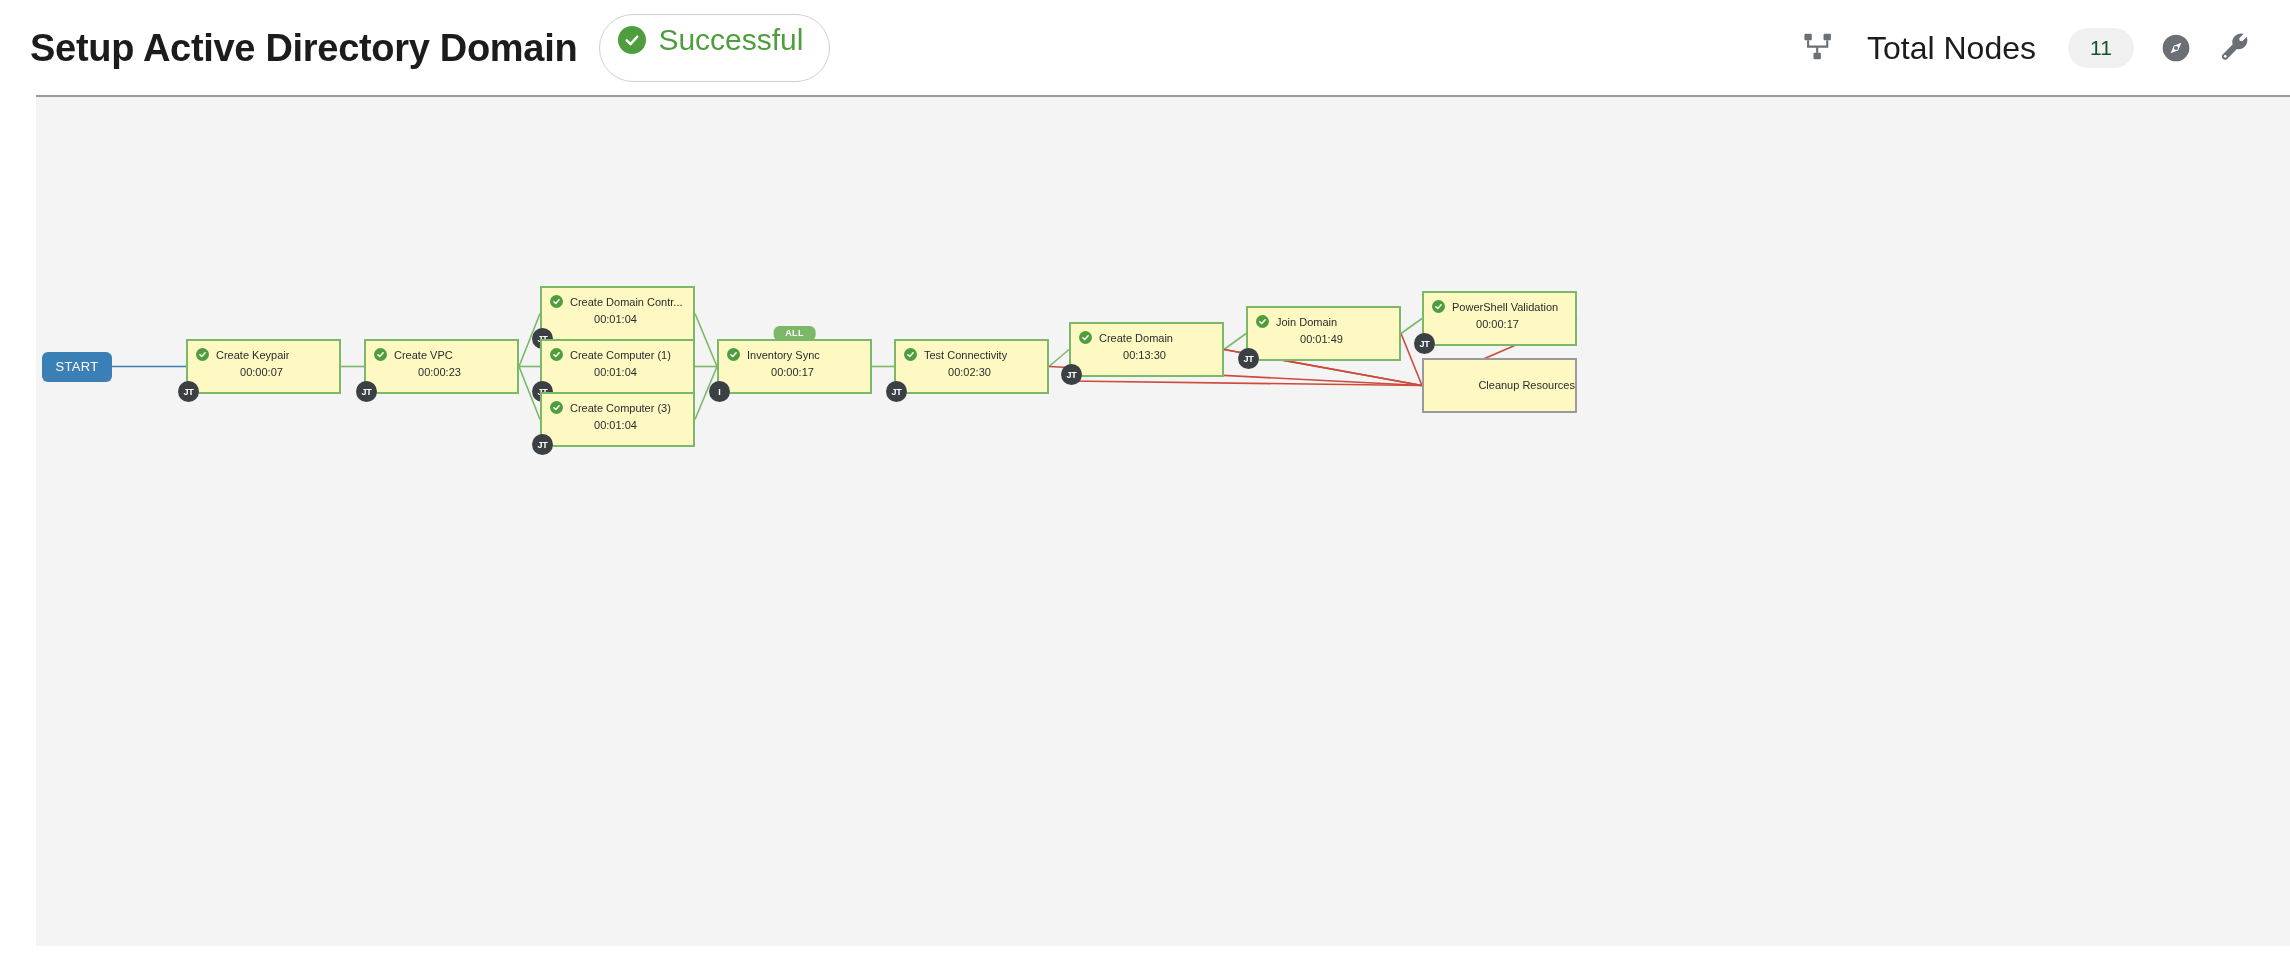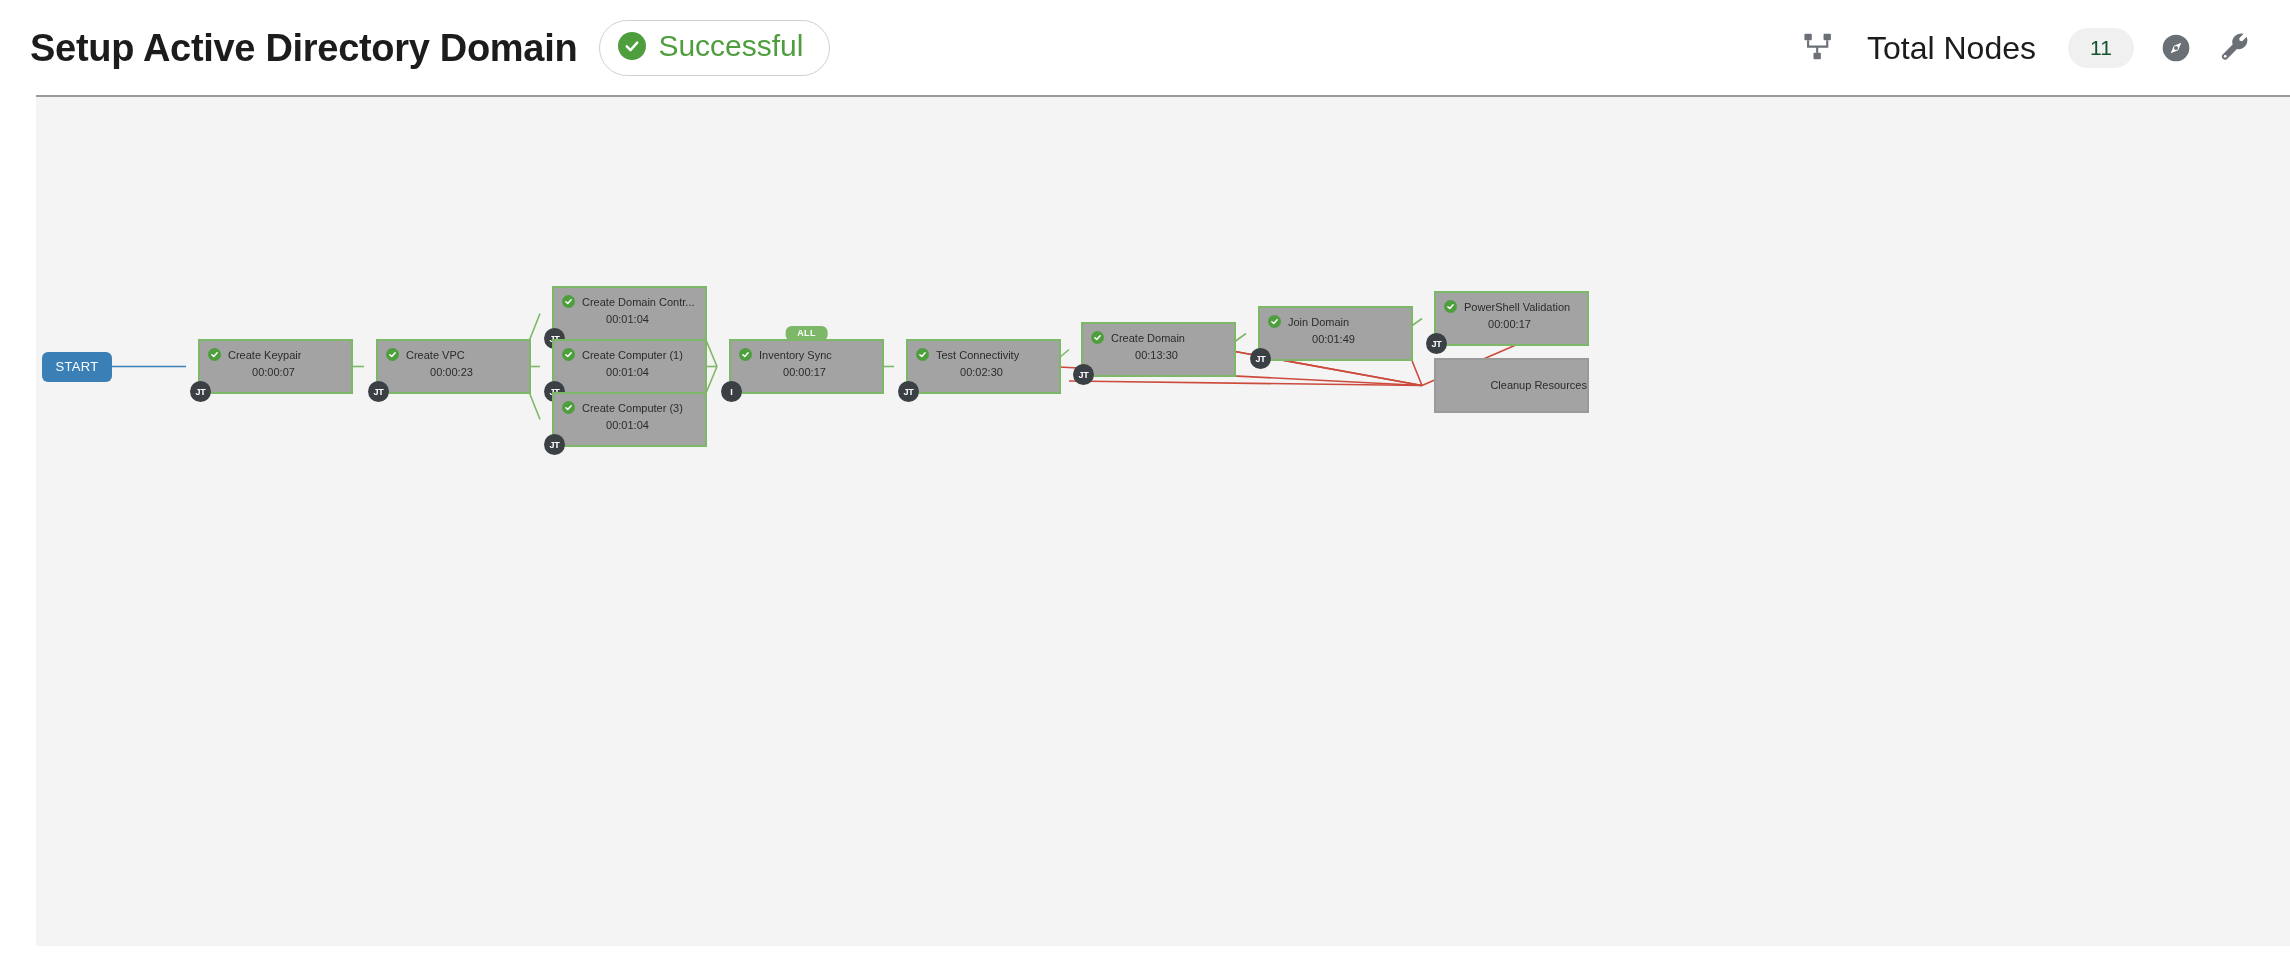--- a/index.html
+++ b/index.html
@@ -24,21 +24,21 @@
   }
   #page-title {
     font-size: 38px; font-weight: bold;
     color: #1c1c1c; letter-spacing: -0.3px;
     white-space: nowrap;
   }
   #status-badge {
     display: flex; align-items: center; gap: 12px;
     border: 1.5px solid #d0d0d0;
     border-radius: 34px;
-    padding: 8px 26px 12px 18px;
+    padding: 8px 26px 24px 18px;
     background: #fff;
   }
   #status-badge .check {
     width: 28px; height: 28px; flex: 0 0 28px;
     border-radius: 50%;
     background: #4f9e3e;
     display: flex; align-items: center; justify-content: center;
   }
   #status-badge .check svg { display:block; }
   #status-text {
@@ -70,23 +70,23 @@
     position: absolute; left: 36px; top: 97px;
     width: 2254px; height: 849px;
     background: #f4f4f4;
     overflow: hidden;
   }
   #edge-layer { position: absolute; left: 0; top: 0; }
 
   
   .node {
     position: absolute;
-    background: #a3a3a3;
+    background: #fef9c3;
     border: 2px solid #7cb868;
-    width: 155px; height: 55px; margin-left: 12px;
+    width: 155px; height: 55px;
   }
   .node.pending { border-color: #9a9a9a; }
   .node .node-head {
     display: flex; align-items: center; gap: 7px;
     padding: 7px 0 0 8px;
   }
   .node .node-title {
     font-size: 11px; color: #2b2b2b;
     white-space: nowrap; overflow: hidden; text-overflow: ellipsis;
     max-width: 116px;

